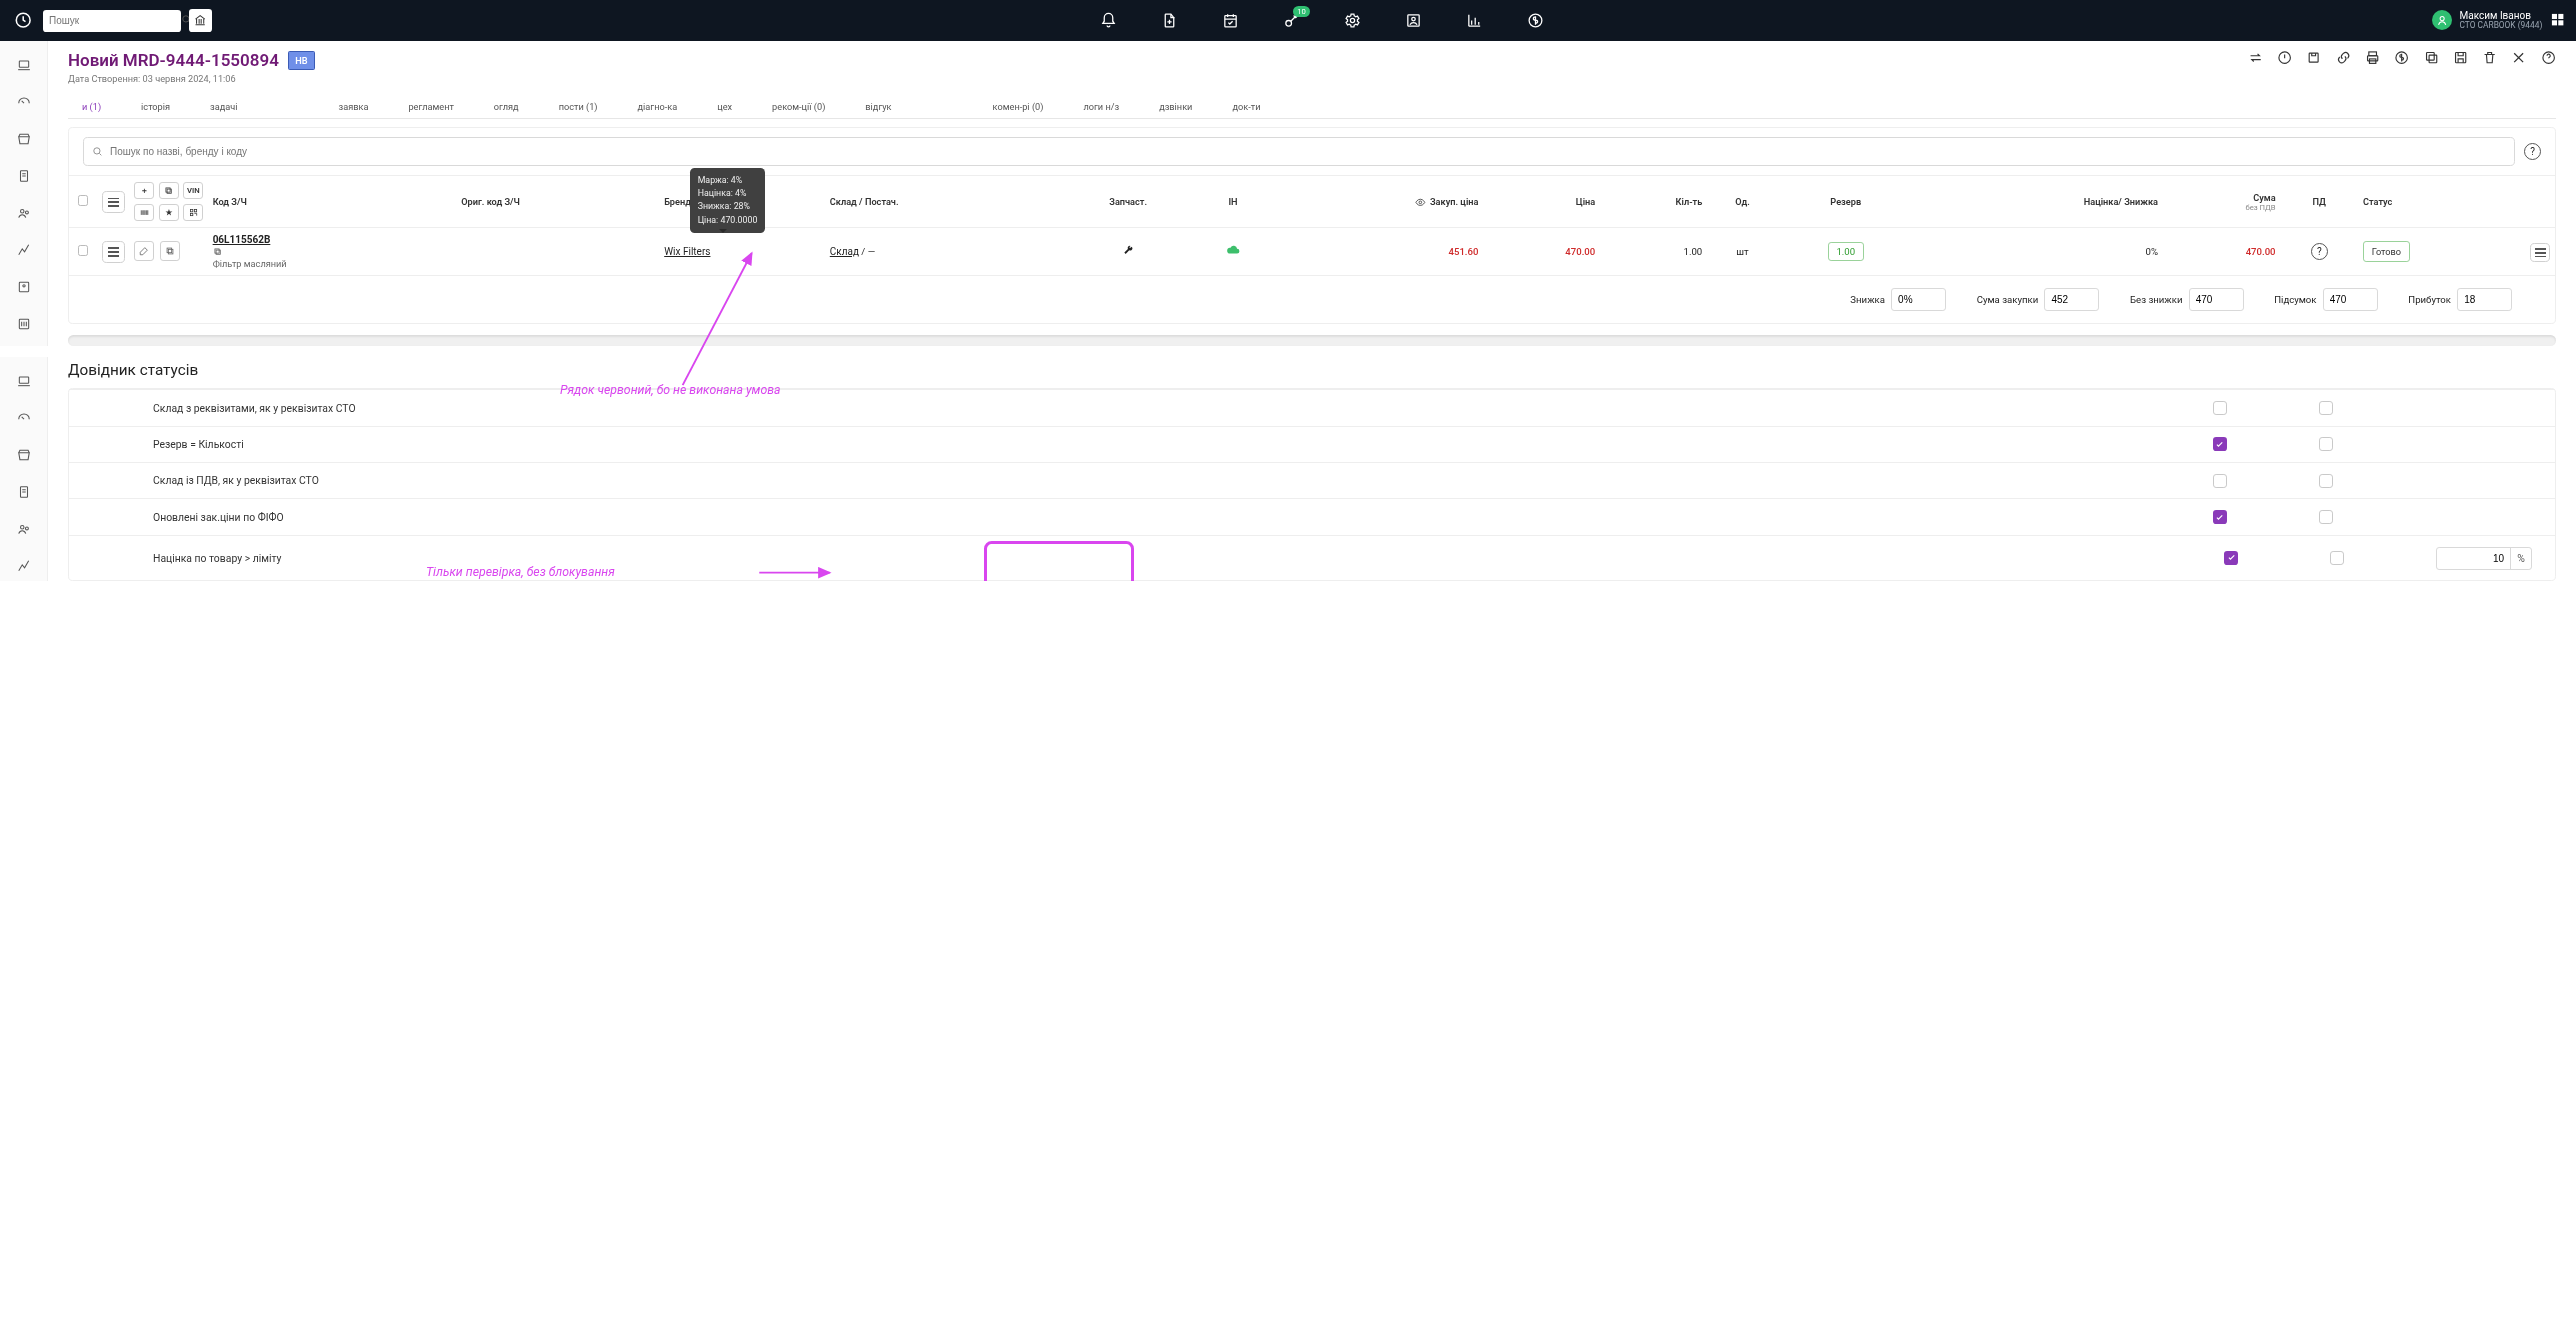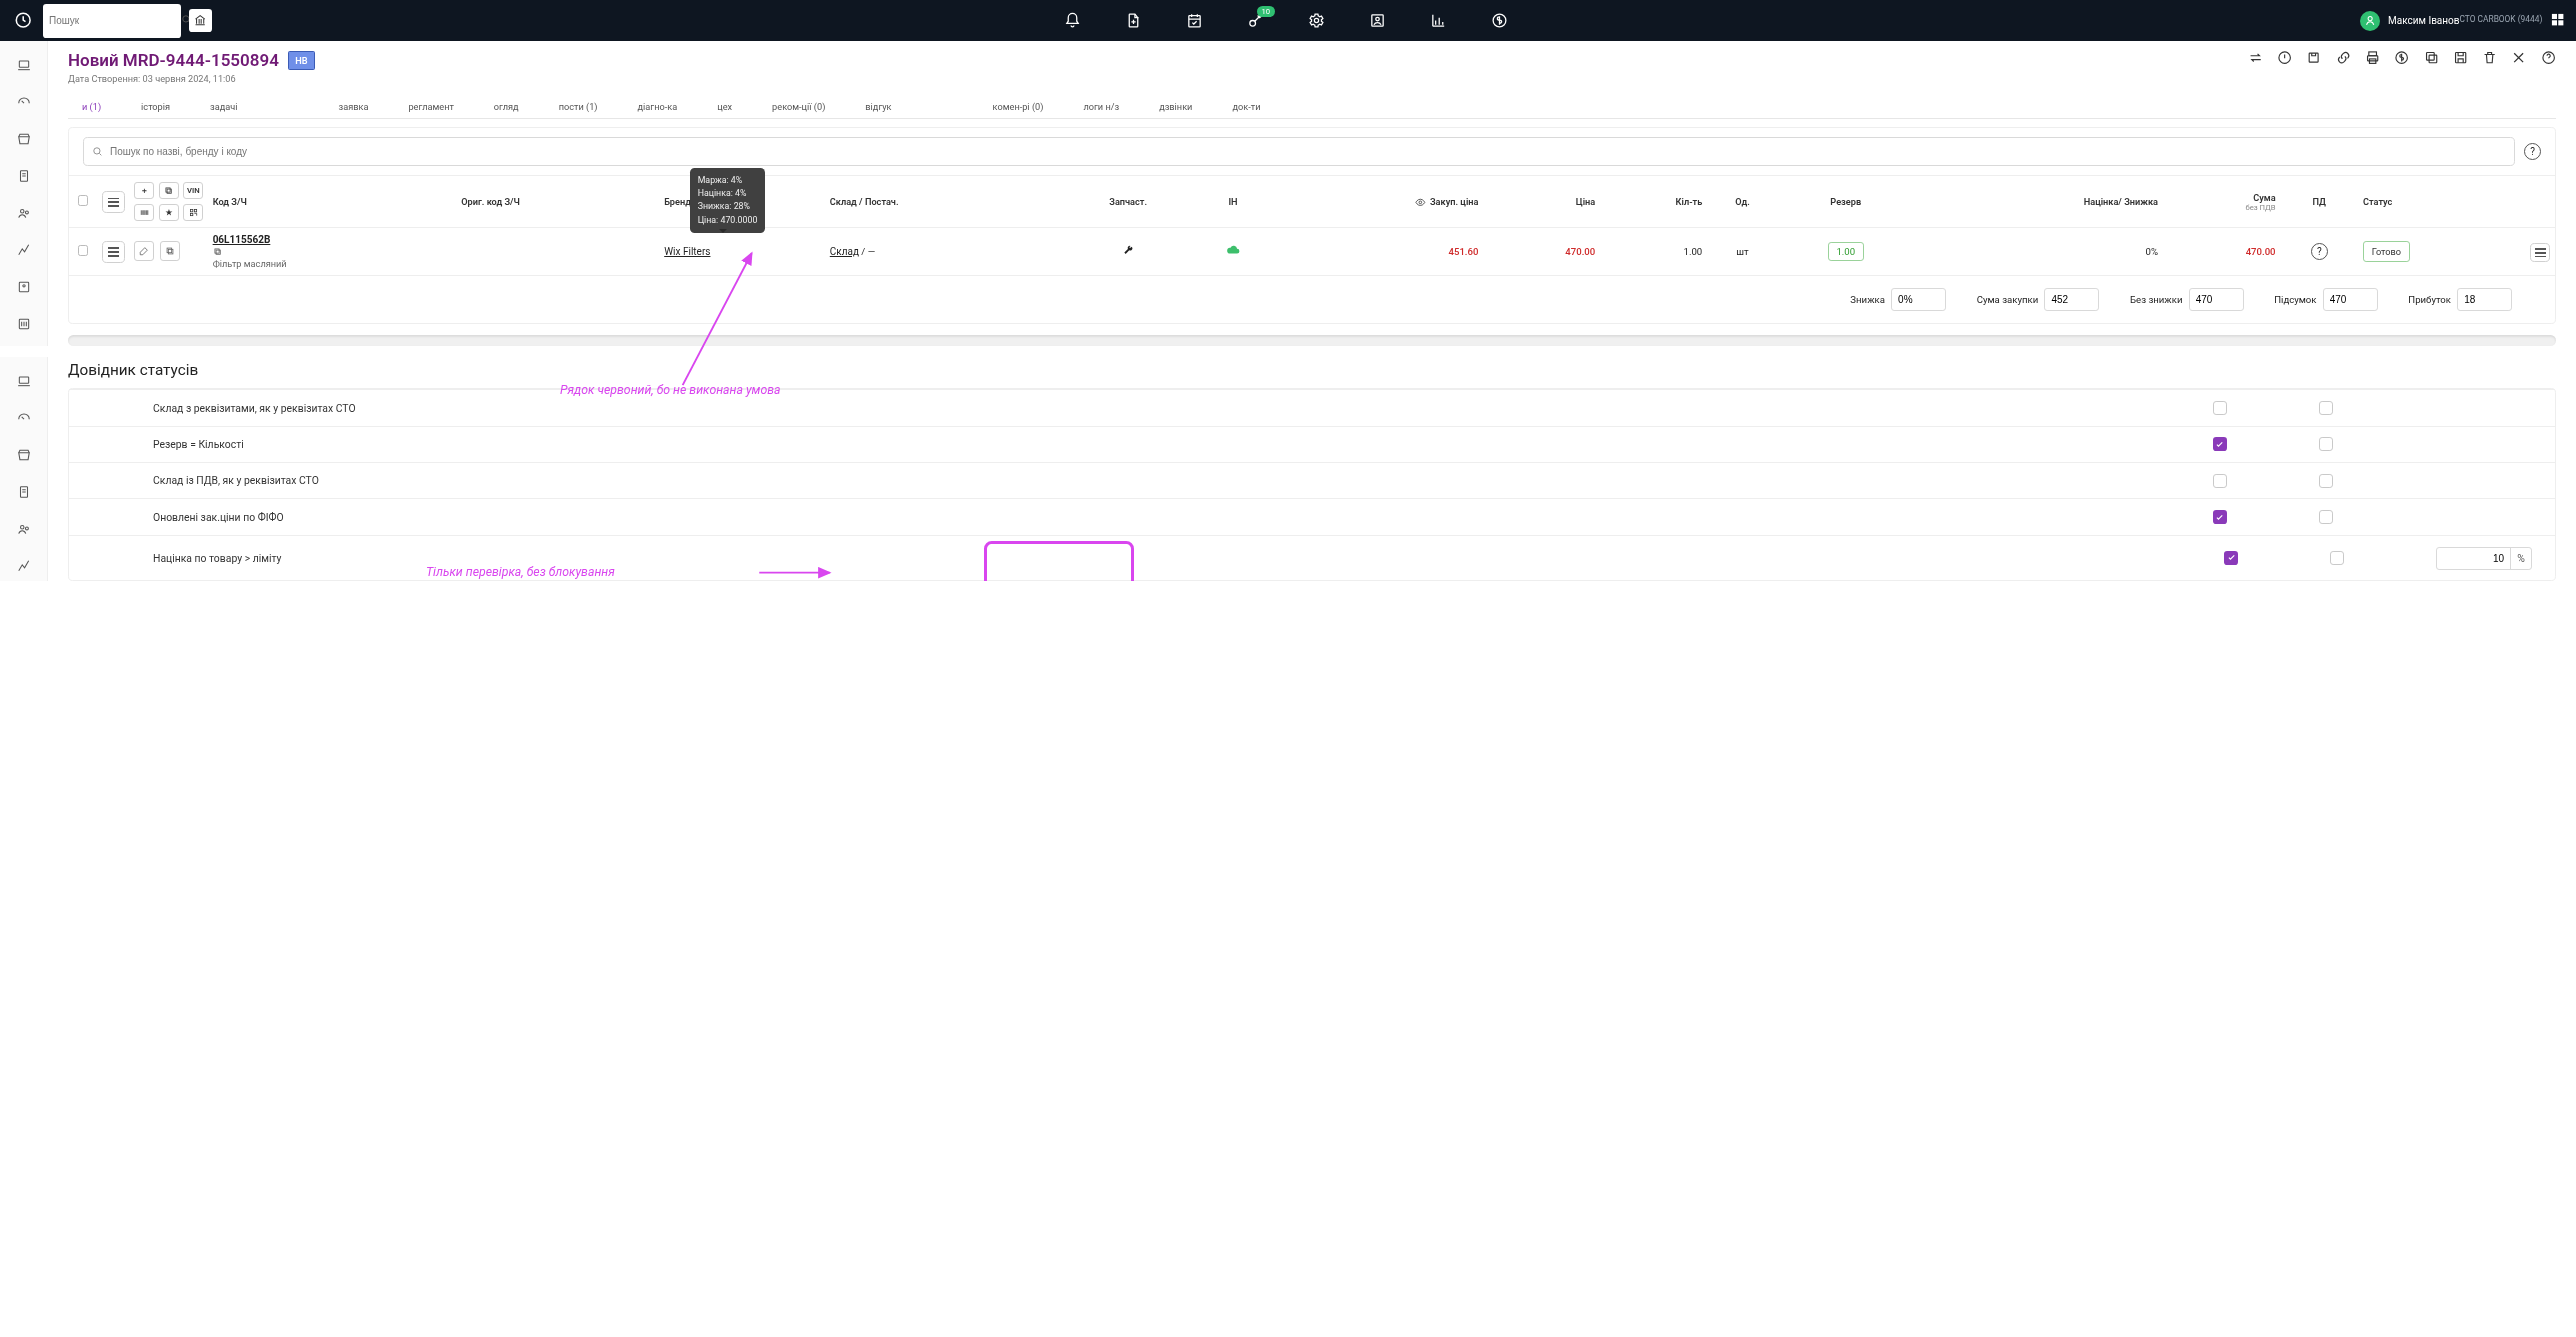--- a/index.html
+++ b/index.html
@@ -1,30 +1,30 @@
 <!DOCTYPE html>
 <html style="font-size:12.3px"><head>
 <meta charset="utf-8">
 <style>
 * { box-sizing: border-box; margin: 0; padding: 0; }
 body { font-family: -apple-system, BlinkMacSystemFont, "Segoe UI", Roboto, sans-serif; font-size: 10px; color: #222; background: #fff; }
 
 
 .topbar { display: flex; align-items: center; background: #0e1621; height: 41px; padding: 0 10.7px; gap: 7.7px; }
 .topbar .logo-icon { width: 24.5px; height: 24.5px; display:flex; align-items:center; justify-content:center; color:#fff; }
-.topbar .search-wrap { background:#fff; border-radius:3.1px; display:flex; align-items:center; height:34px; width:138px; padding:0 6.1px; }
+.topbar .search-wrap { background:#fff; border-radius:3.1px; display:flex; align-items:center; height:22px; width:138px; padding:0 6.1px; }
 .topbar .search-wrap input { border:none; outline:none; flex:1; font-size:10px; background:transparent; color:#666; }
 .topbar .search-wrap .mag { color:#555; }
 .topbar .bank-btn { width:23px; height:23px; background:#fff; border-radius:3.1px; display:flex; align-items:center; justify-content:center; color:#333; }
 .topbar .center-icons { flex:1; display:flex; justify-content:center; gap:44px; }
 .topbar .tb-icon { color:#fff; position:relative; display:flex; align-items:center; justify-content:center; }
 .topbar .tb-icon .badge { position:absolute; top:-6.1px; right:-10.7px; background:#2fbf71; border-radius:7.7px; font-size:7.7px; padding:0.8px 4.6px; color:#fff; }
 .topbar .user-area { display:flex; align-items:center; gap:7.7px; color:#fff; font-size:10px; }
 .topbar .avatar { width:20px; height:20px; background:#2fbf71; border-radius:50%; display:flex; align-items:center; justify-content:center; }
-.topbar .user-col { display:flex; flex-direction:row; line-height:1.1; }
+.topbar .user-col { display:flex; flex-direction:column; line-height:1.1; }
 .topbar .user-col .sub { font-size:8.4px; color:#9aa5b1; }
 .topbar .grid-icon { color:#fff; }
 
 
 .leftrail { position:absolute; top:41px; left:0; width:48px; background:#fafafa; border-right:0.8px solid #eee; display:flex; flex-direction:column; align-items:center; padding-top:15.3px; gap:20px; color:#555; }
 .leftrail.fragment { top:357px; height: 253px; }
 .leftrail .rail-item { display:flex; align-items:center; justify-content:center; width:100%; height:17px; }
 
 
 .page { margin-left:48px; padding:9.2px 20px 0 20px; }

